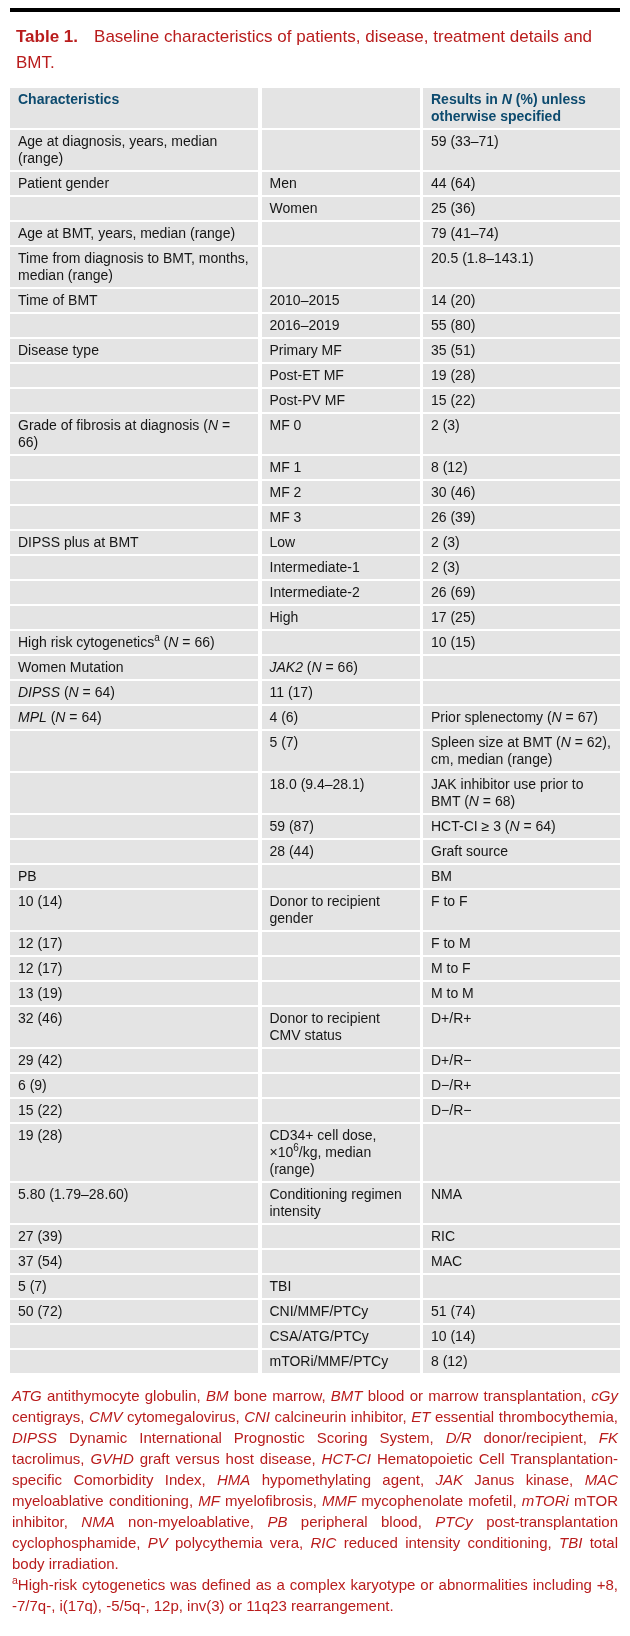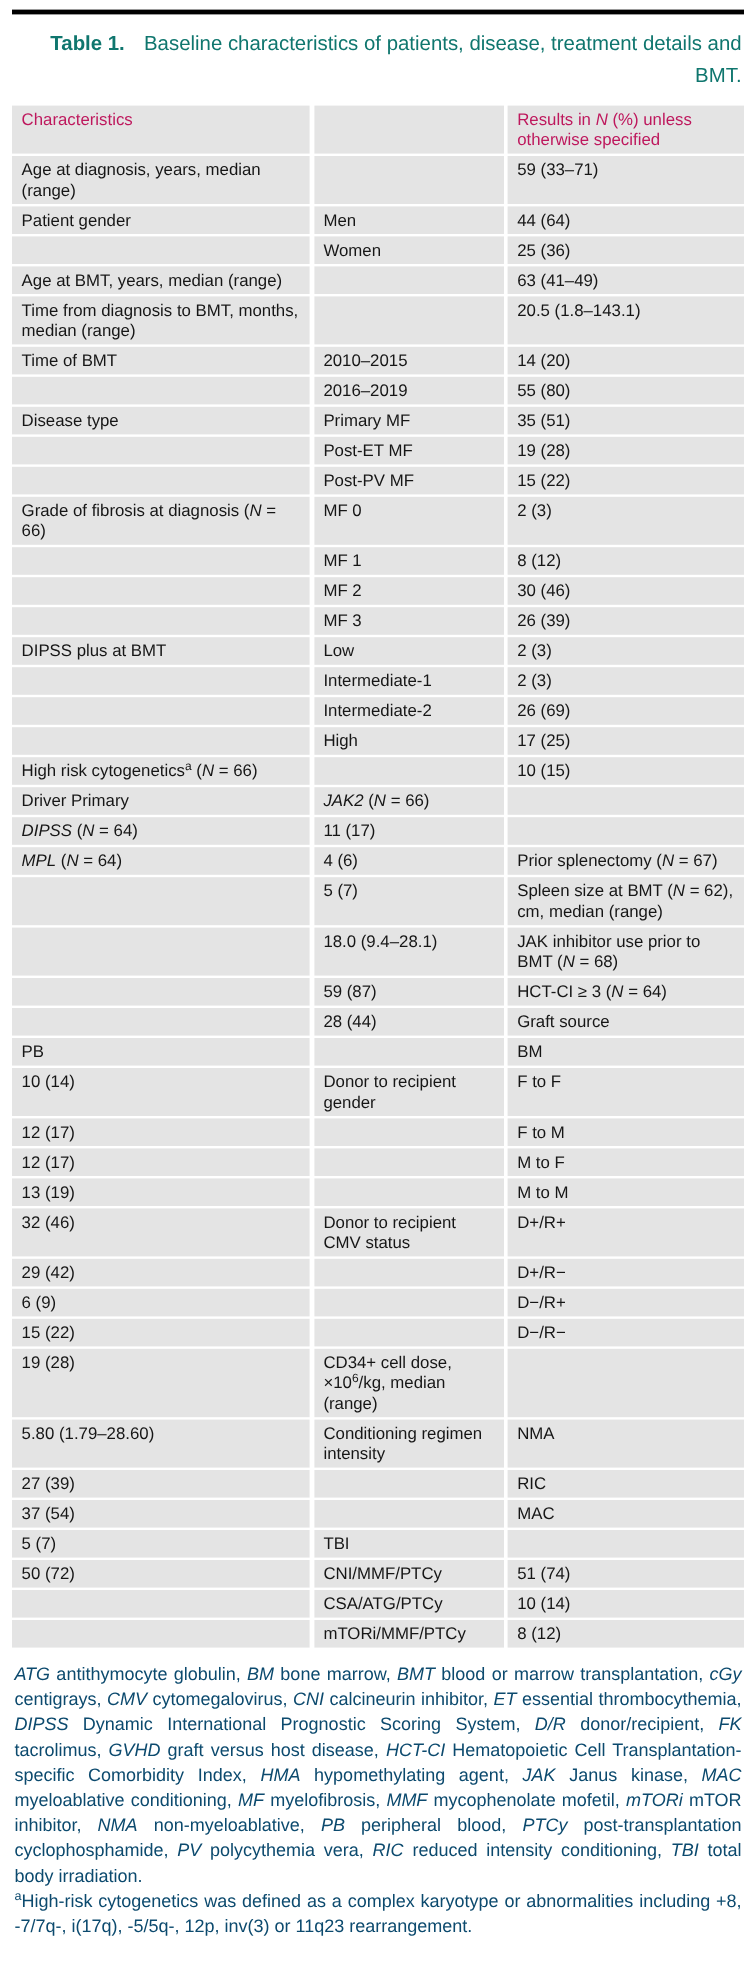--- a/index.html
+++ b/index.html
@@ -21,22 +21,21 @@
   }
   .top-rule {
     height: 4px;
     background: #000000;
     width: 610px;
   }
   .caption {
     margin: 12px 2px 12px 6px;
     font-size: 17px;
     line-height: 26px;
-    color: #0f766e;
-    text-align: right;
+    color: #b91c1c;
   }
   .caption-label {
     font-weight: bold;
     margin-right: 16px;
   }
   .grid {
     display: grid;
     grid-template-columns: 248px 158px 197px;
     column-gap: 3.5px;
     row-gap: 2px;
@@ -44,37 +43,37 @@
   }
   .cell {
     background: #e4e4e4;
     padding: 3px 8px;
     font-size: 14px;
     line-height: 17px;
     color: #161616;
     overflow: hidden;
   }
   .cell.head {
-    font-weight: normal;
-    color: #be185d;
+    font-weight: bold;
+    color: #0c4a6e;
   }
   .cell sup {
     font-size: 10px;
     line-height: 0;
     vertical-align: super;
   }
   .footnotes {
     margin: 12px 0 0 2px;
     width: 606px;
   }
   .footnote {
     font-size: 15px;
     line-height: 21px;
     text-align: justify;
-    color: #0c4a6e;
+    color: #b91c1c;
   }
   .footnote sup {
     font-size: 10.5px;
     line-height: 0;
     vertical-align: super;
   }
 </style>
 </head>
 <body>
 
@@ -94,21 +93,21 @@
       <div class="cell"></div>
       <div class="cell">59 (33–71)</div>
       <div class="cell">Patient gender</div>
       <div class="cell">Men</div>
       <div class="cell">44 (64)</div>
       <div class="cell"></div>
       <div class="cell">Women</div>
       <div class="cell">25 (36)</div>
       <div class="cell">Age at BMT, years, median (range)</div>
       <div class="cell"></div>
-      <div class="cell">63 (41–49)</div>
+      <div class="cell">79 (41–74)</div>
       <div class="cell">Time from diagnosis to BMT, months, median (range)</div>
       <div class="cell"></div>
       <div class="cell">20.5 (1.8–143.1)</div>
       <div class="cell">Time of BMT</div>
       <div class="cell">2010–2015</div>
       <div class="cell">14 (20)</div>
       <div class="cell"></div>
       <div class="cell">2016–2019</div>
       <div class="cell">55 (80)</div>
       <div class="cell">Disease type</div>
@@ -140,21 +139,21 @@
       <div class="cell">2 (3)</div>
       <div class="cell"></div>
       <div class="cell">Intermediate-2</div>
       <div class="cell">26 (69)</div>
       <div class="cell"></div>
       <div class="cell">High</div>
       <div class="cell">17 (25)</div>
       <div class="cell">High risk cytogenetics<sup>a</sup> (<i>N</i> = 66)</div>
       <div class="cell"></div>
       <div class="cell">10 (15)</div>
-      <div class="cell">Driver Primary</div>
+      <div class="cell">Women Mutation</div>
       <div class="cell"><i>JAK2</i> (<i>N</i> = 66)</div>
       <div class="cell"></div>
       <div class="cell"><i>DIPSS</i> (<i>N</i> = 64)</div>
       <div class="cell">11 (17)</div>
       <div class="cell"></div>
       <div class="cell"><i>MPL</i> (<i>N</i> = 64)</div>
       <div class="cell">4 (6)</div>
       <div class="cell">Prior splenectomy (<i>N</i> = 67)</div>
       <div class="cell"></div>
       <div class="cell">5 (7)</div>

